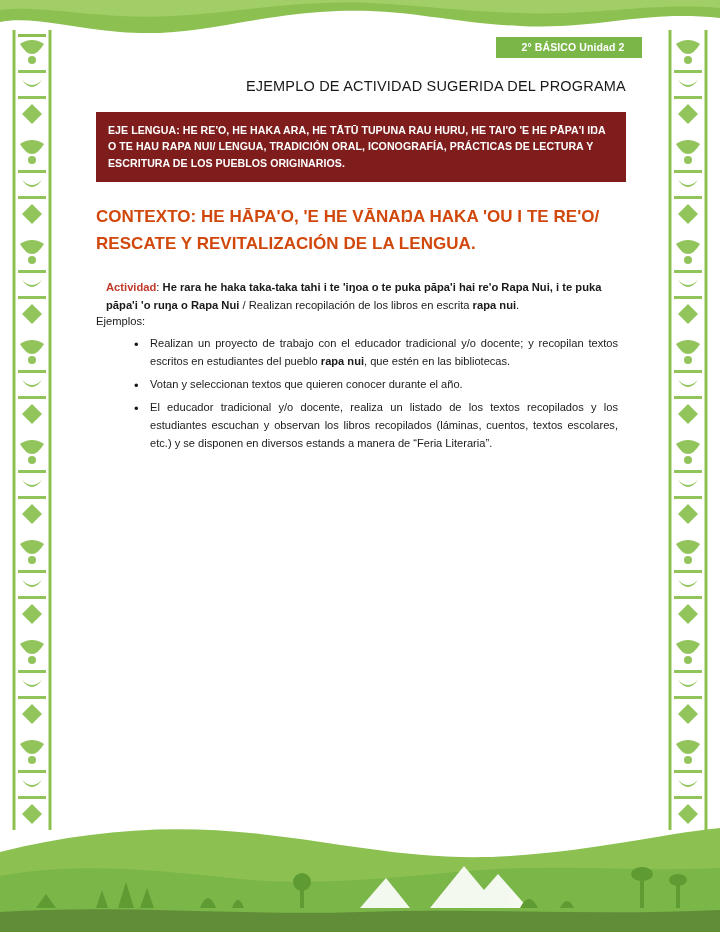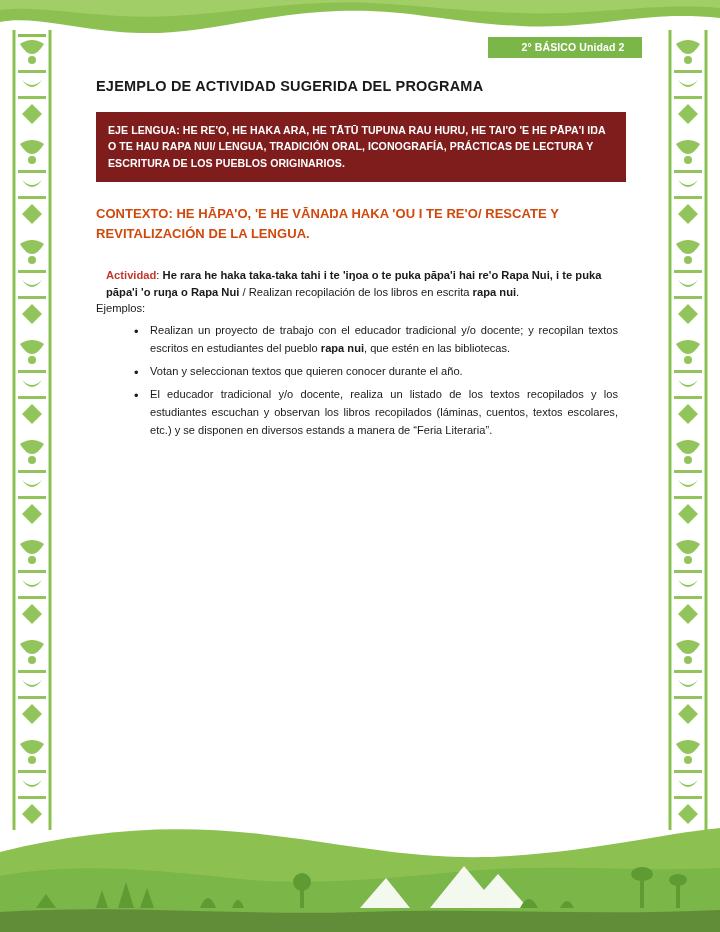--- a/index.html
+++ b/index.html
@@ -60,55 +60,55 @@
   .unit-badge {
     position: absolute;
     top: 37px;
     right: 78px;
     min-width: 118px;
     text-align: center;
     background: #7ab648;
     color: #ffffff;
     font-size: 10.5px;
     font-weight: bold;
-    padding: 4px 10px 5px 26px;
+    padding: 4px 10px 5px 18px;
     letter-spacing: 0.1px;
   }
 
   
   .content {
     position: absolute;
     left: 96px;
     top: 78px;
     width: 530px;
   }
 
   .doc-title {
-    text-align: left;
+    text-align: right;
     font-size: 14.5px;
-    font-weight: bold;
+    font-weight: normal;
     color: #1a1a1a;
     letter-spacing: 0.2px;
     margin-bottom: 18px;
   }
 
   .axis-box {
     background: #7f1d1d;
     color: #ffffff;
     font-size: 10.6px;
     font-weight: bold;
     line-height: 1.55;
     padding: 10px 12px 11px 12px;
     letter-spacing: 0.05px;
   }
 
   .context-block {
     margin-top: 22px;
     color: #d1480d;
-    font-size: 13px;
+    font-size: 17px;
     font-weight: bold;
     line-height: 1.55;
     letter-spacing: 0.05px;
   }
 
   .activity-block {
     margin-top: 22px;
     margin-left: 10px;
     font-size: 11.2px;
     line-height: 1.6;

